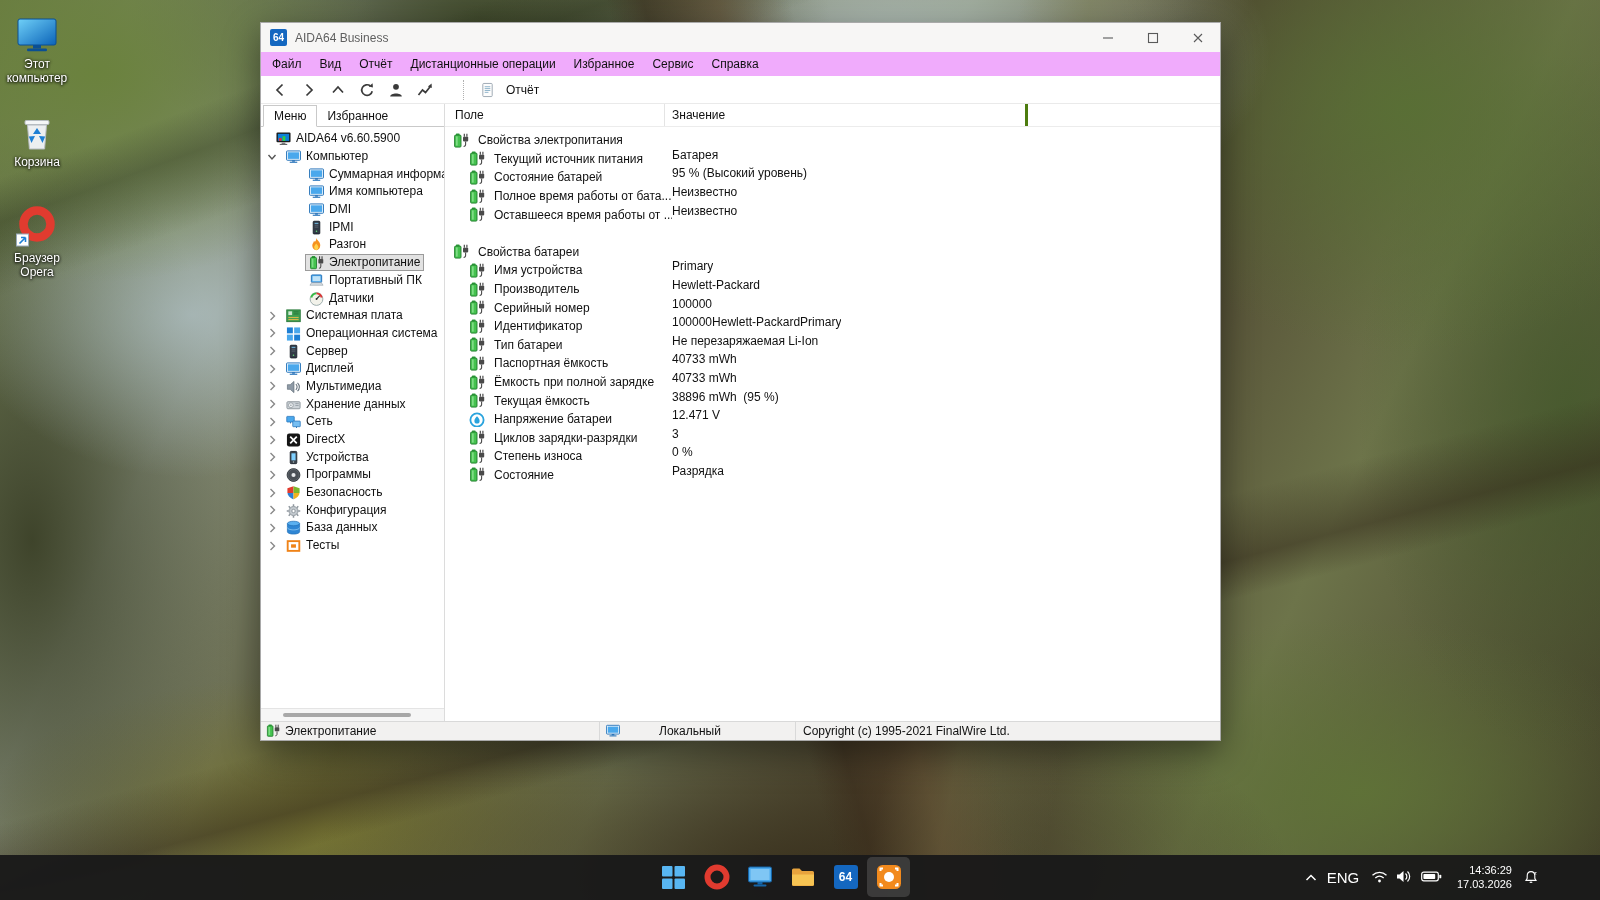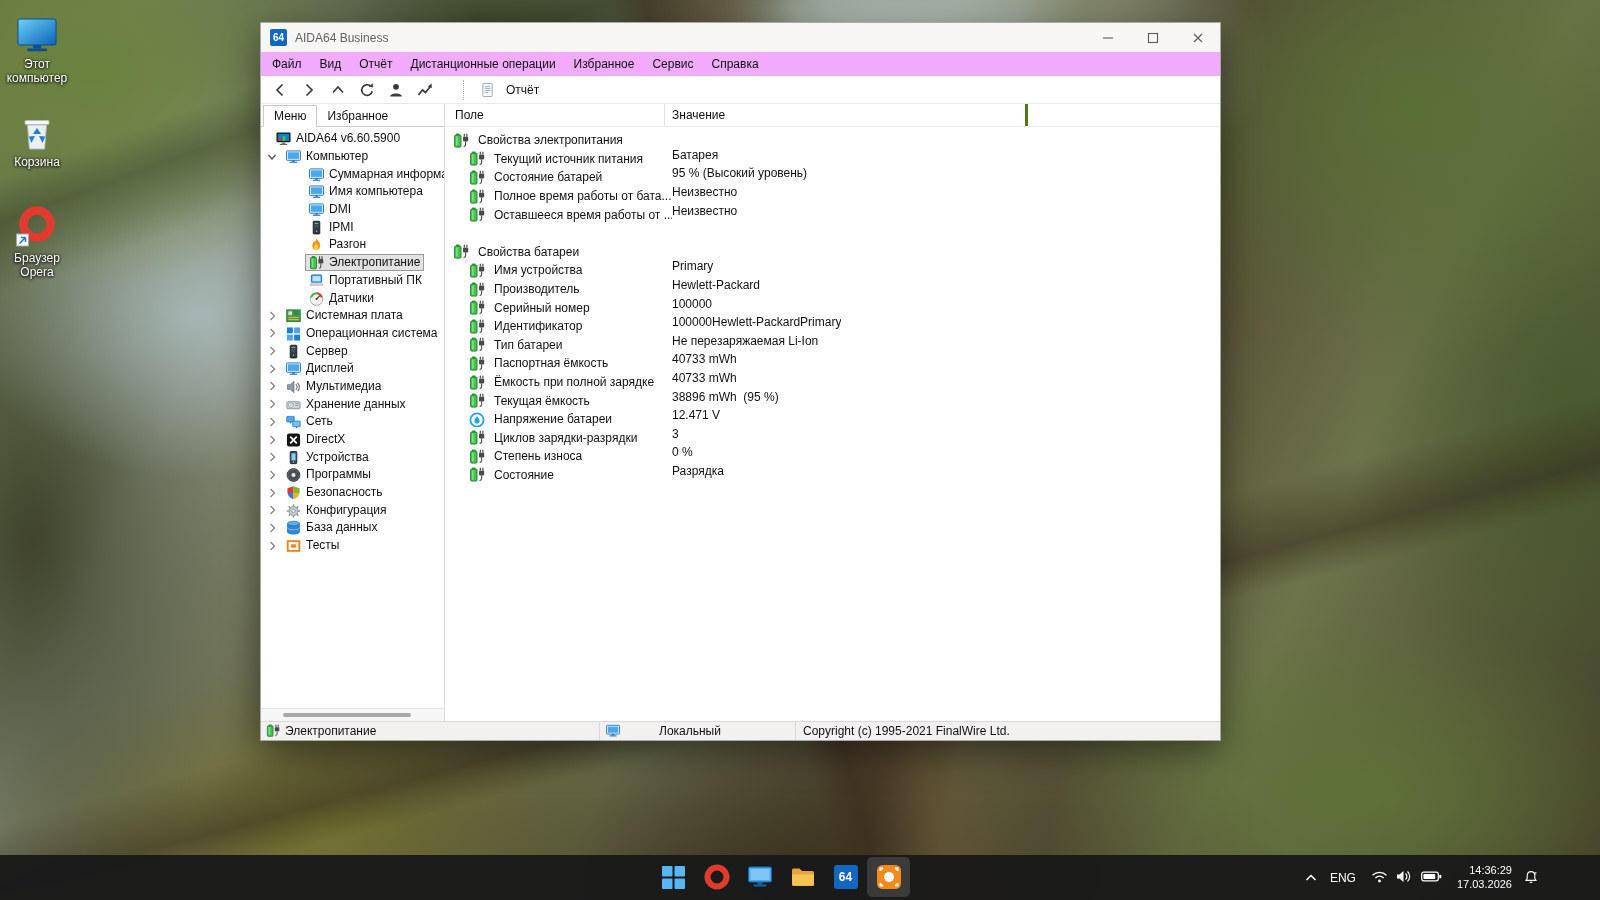--- a/index.html
+++ b/index.html
@@ -101,21 +101,21 @@
 
   
   #taskbar { position:absolute; left:0; right:0; bottom:0; height:45px; background:var(--taskbar-bg,rgba(26,26,26,.97)); }
   #tb-center { position:absolute; left:652px; top:2px; display:flex; }
   .tbtn { width:43px; height:40px; display:flex; align-items:center; justify-content:center; border-radius:5px; }
   .tbtn.active { background:rgba(255,255,255,.14); }
   .aida-chip { width:24px; height:24px; background:var(--accent,#1467c0); border-radius:3px; color:#fff;
     font-size:12px; font-weight:bold; display:flex; align-items:center; justify-content:center; }
   #tray { position:absolute; right:56px; top:0; height:100%; display:flex; align-items:center; }
   .tray-chevron { width:26px; display:flex; justify-content:center; }
-  .tray-lang { width:38px; text-align:center; color:#fff; font-size:12px; }
+  .tray-lang { width:38px; text-align:center; color:#fff; font-size:15px; }
   #tray-icons { display:flex; align-items:center; gap:8px; padding:0 9px; }
   .tray-clock { color:#fff; font-size:11px; line-height:13.5px; text-align:right; padding:0 6px; }
   .tray-bell { width:26px; display:flex; justify-content:center; }
 </style>
 </head>
 <body>
 
 <div id="desktop">
 
   <div id="desktop-icons">

